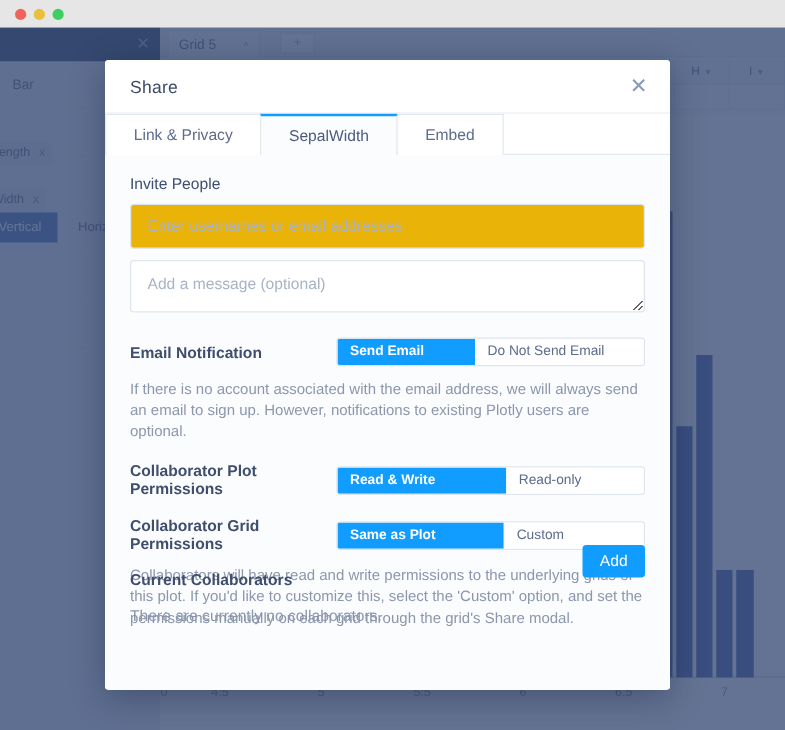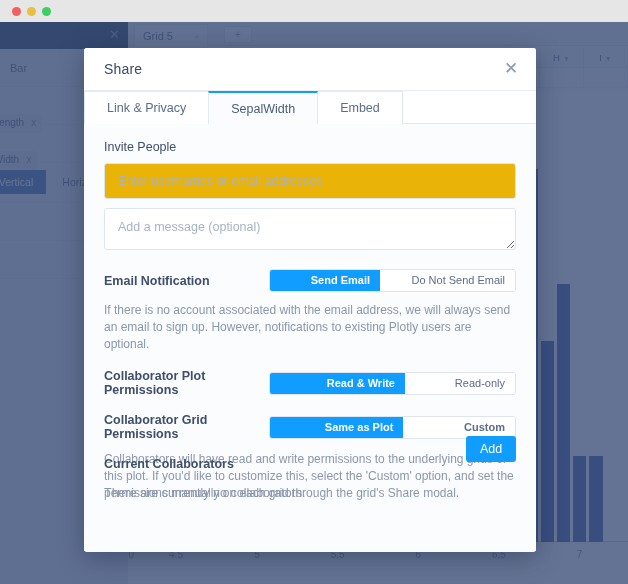--- a/index.html
+++ b/index.html
@@ -325,36 +325,36 @@
     display: flex;
     border: 1px solid #dfe5ee;
     border-radius: 3px;
     overflow: hidden;
     background: #ffffff;
     height: 23px;
   }
   .seg-btn {
     height: 21px;
     line-height: 21px;
-    text-align: right;
+    text-align: left;
     font-size: 11px;
     color: #5c6c8c;
     background: #ffffff;
     cursor: pointer;
     white-space: nowrap;
     padding: 0 10px;
   }
   .seg-btn.on {
     background: #119dff;
     color: #ffffff;
     font-weight: bold;
   }
   .seg-btn.w110 { width: 110px; }
   .seg-btn.w135 { width: 135px; }
-  .seg-btn.w113 { width: 113px; font-weight: bold; }
+  .seg-btn.w113 { width: 113px; }
 
   .helptext {
     font-size: 12px;
     line-height: 17px;
     color: #8c97ad;
     margin-top: 10px;
     width: 415px;
   }
 
   .add-btn {

